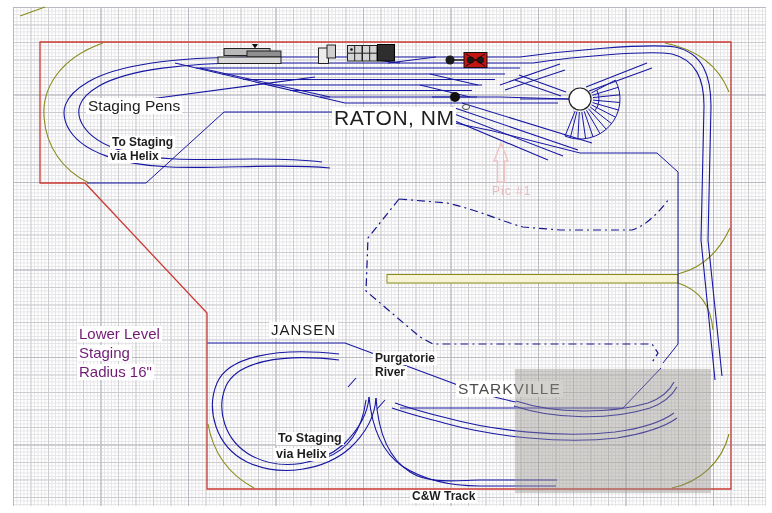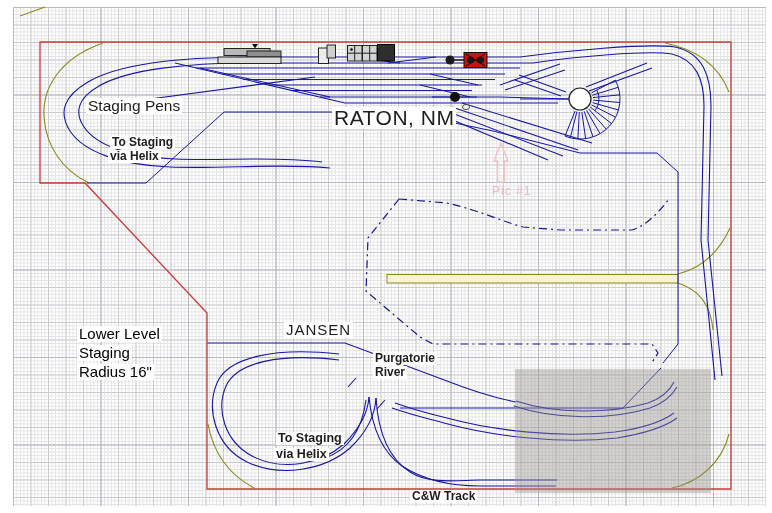--- a/index.html
+++ b/index.html
@@ -14,21 +14,21 @@
       linear-gradient(to right,#e4e4e7 1px,transparent 1px),
       linear-gradient(to bottom,#e4e4e7 1px,transparent 1px);
     background-size:87.5px 87.5px,87.5px 87.5px,17.5px 17.5px,17.5px 17.5px,3.5px 3.5px,3.5px 3.5px;
     z-index:1;}
   svg#plan{position:absolute;left:0;top:0;z-index:2;}
   .lbl{position:absolute;z-index:3;background:#ffffff;color:#1d1d1d;line-height:1.05;
        padding:0 2px;white-space:nowrap;}
   .lbl.small{font-size:12px;font-weight:bold;}
   .lbl.med{font-size:15px;}
   .lbl.big{font-size:21px;letter-spacing:.5px;}
-  .lbl.maroon{color:#000000;text-align:center;}
+  .lbl.maroon{color:#701a75;text-align:center;}
   .lbl.gray{color:#4c4c4c;letter-spacing:1px;}
   .lbl.faint{background:transparent;color:#e7bcc0;font-size:12px;letter-spacing:1px;}
   #photo-overlay{position:absolute;left:515px;top:369px;width:196px;height:124px;
        background:rgba(153,147,140,0.42);z-index:5;}
 </style>
 </head>
 <body>
 
 <div id="stage">
   <div id="grid"></div>
@@ -162,22 +162,23 @@
     </g>
   </svg>
 
   <div class="lbl med" style="left:86px;top:98px;font-size:15.5px;">Staging Pens</div>
   <div class="lbl small" style="left:110px;top:136px;">To Staging</div>
   <div class="lbl small" style="left:108px;top:150px;">via Helix</div>
   <div class="lbl big" style="left:332px;top:107px;">RATON, NM</div>
   <div class="lbl med maroon" style="left:77px;top:326px;">Lower Level</div>
   <div class="lbl med maroon" style="left:77px;top:345px;">Staging</div>
   <div class="lbl med maroon" style="left:77px;top:364px;">Radius 16"</div>
-  <div class="lbl med" style="left:284px;top:322px;letter-spacing:1px;">JANSEN</div>
+  <div class="lbl med" style="left:269px;top:322px;letter-spacing:1px;">JANSEN</div>
   <div class="lbl small" style="left:373px;top:352px;">Purgatorie</div>
   <div class="lbl small" style="left:373px;top:366px;">River</div>
+  <div class="lbl med gray" style="left:456px;top:381px;font-size:15.5px;">STARKVILLE</div>
   <div class="lbl small" style="left:276px;top:432px;font-size:12.5px;">To Staging</div>
   <div class="lbl small" style="left:274px;top:448px;font-size:12.5px;">via Helix</div>
   <div class="lbl small" style="left:410px;top:490px;text-align:right;">C&amp;W Track</div>
   <div class="lbl faint" style="left:490px;top:185px;">Pic #1</div>
 
   <div id="photo-overlay"></div>
 </div>
 
 </body></html>

